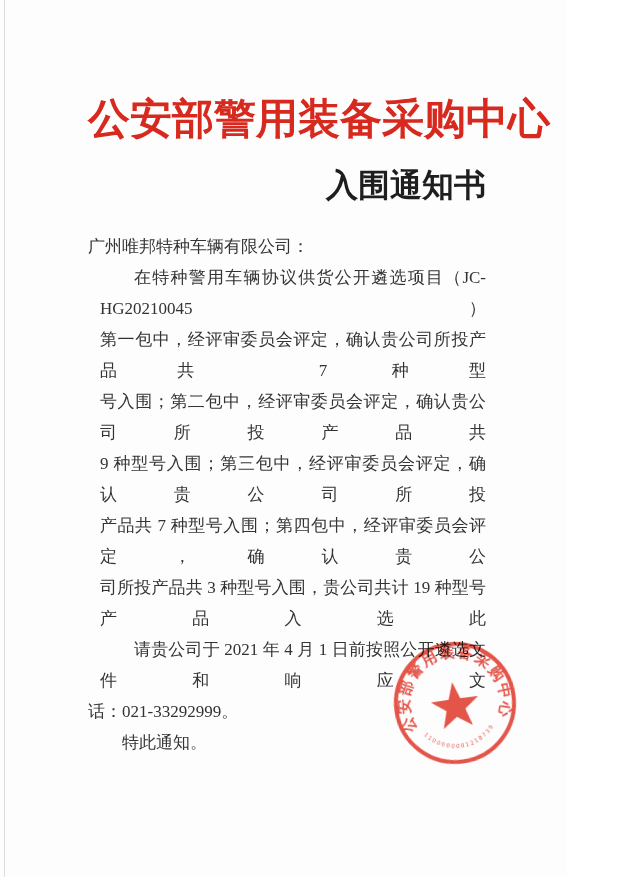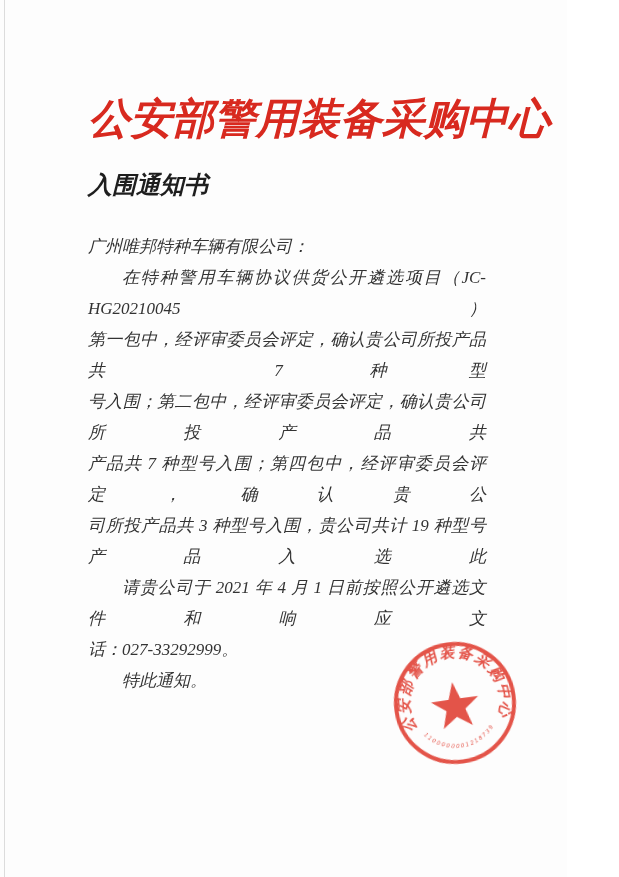--- a/index.html
+++ b/index.html
@@ -10,21 +10,20 @@
   }
   *{margin:0;padding:0;box-sizing:border-box;}
   html,body{background:#fff;}
   .page{
     position:relative;
     width:567px;height:877px;
     background:var(--page-bg);
     font-family:"Liberation Serif","DejaVu Serif",serif;
     color:var(--body-text);
     overflow:hidden;
-    font-style:italic;
   }
   .scan-edge{
     position:absolute;left:4px;top:0;width:1px;height:877px;
     background:#dcdcdc;
   }
   .content{
     position:relative;
     padding:94px 81px 0 88px;
   }
   .org-title{
@@ -39,36 +38,37 @@
   .doc-number{
     margin-top:32px;
     margin-right:-40px;
     font-size:17px;
     line-height:22px;
     text-align:right;
     letter-spacing:1px;
   }
   .subject{
     margin-top:25px;
-    font-size:24px;
+    font-size:32px;
     line-height:32px;
     font-weight:700;
-    text-align:left;
+    text-align:right;
     color:#1e1e1e;
   }
   .body-lines{
     margin-top:30px;
     font-size:17px;
     line-height:31px;
   }
   .line{white-space:nowrap;}
   .line.fill{
     white-space:normal;
     text-align:justify;
     text-align-last:justify;
+    margin-left:12px;
   }
   .line.indent{text-indent:34px;}
   .seal{
     position:absolute;
     left:375px;top:623px;
     width:160px;height:160px;
     mix-blend-mode:multiply;
     opacity:.87;
     transform:rotate(-8deg);
     filter:blur(.3px);
@@ -97,24 +97,25 @@
 
   <div class="content">
     <div class="org-title">公安部警用装备采购中心</div>
     <div class="subject">入围通知书</div>
 
     <div class="body-lines">
         <div class="line">广州唯邦特种车辆有限公司：</div>
         <div class="line indent fill">在特种警用车辆协议供货公开遴选项目（JC-HG20210045）</div>
         <div class="line fill">第一包中，经评审委员会评定，确认贵公司所投产品共 7 种型</div>
         <div class="line fill">号入围；第二包中，经评审委员会评定，确认贵公司所投产品共</div>
+        <div class="line fill">9 种型号入围；第三包中，经评审委员会评定，确认贵公司所投</div>
         <div class="line fill">产品共 7 种型号入围；第四包中，经评审委员会评定，确认贵公</div>
         <div class="line fill">司所投产品共 3 种型号入围，贵公司共计 19 种型号产品入选此</div>
         <div class="line indent fill">请贵公司于 2021 年 4 月 1 日前按照公开遴选文件和响应文</div>
-        <div class="line">话：027-33292999。</div>
+        <div class="line">话：021-33292999。</div>
         <div class="line indent">特此通知。</div>
       </div>
 
   </div>
 
   <svg class="seal" viewBox="0 0 160 160" xmlns="http://www.w3.org/2000/svg">
     <defs>
       <path id="arcTop" d="M 38.3 99.4 A 46 46 0 1 1 121.7 99.4" fill="none"></path>
       <path id="arcBottom" d="M 39.9 100.4 A 45 45 0 0 0 120.1 100.4" fill="none"></path>
     </defs>

